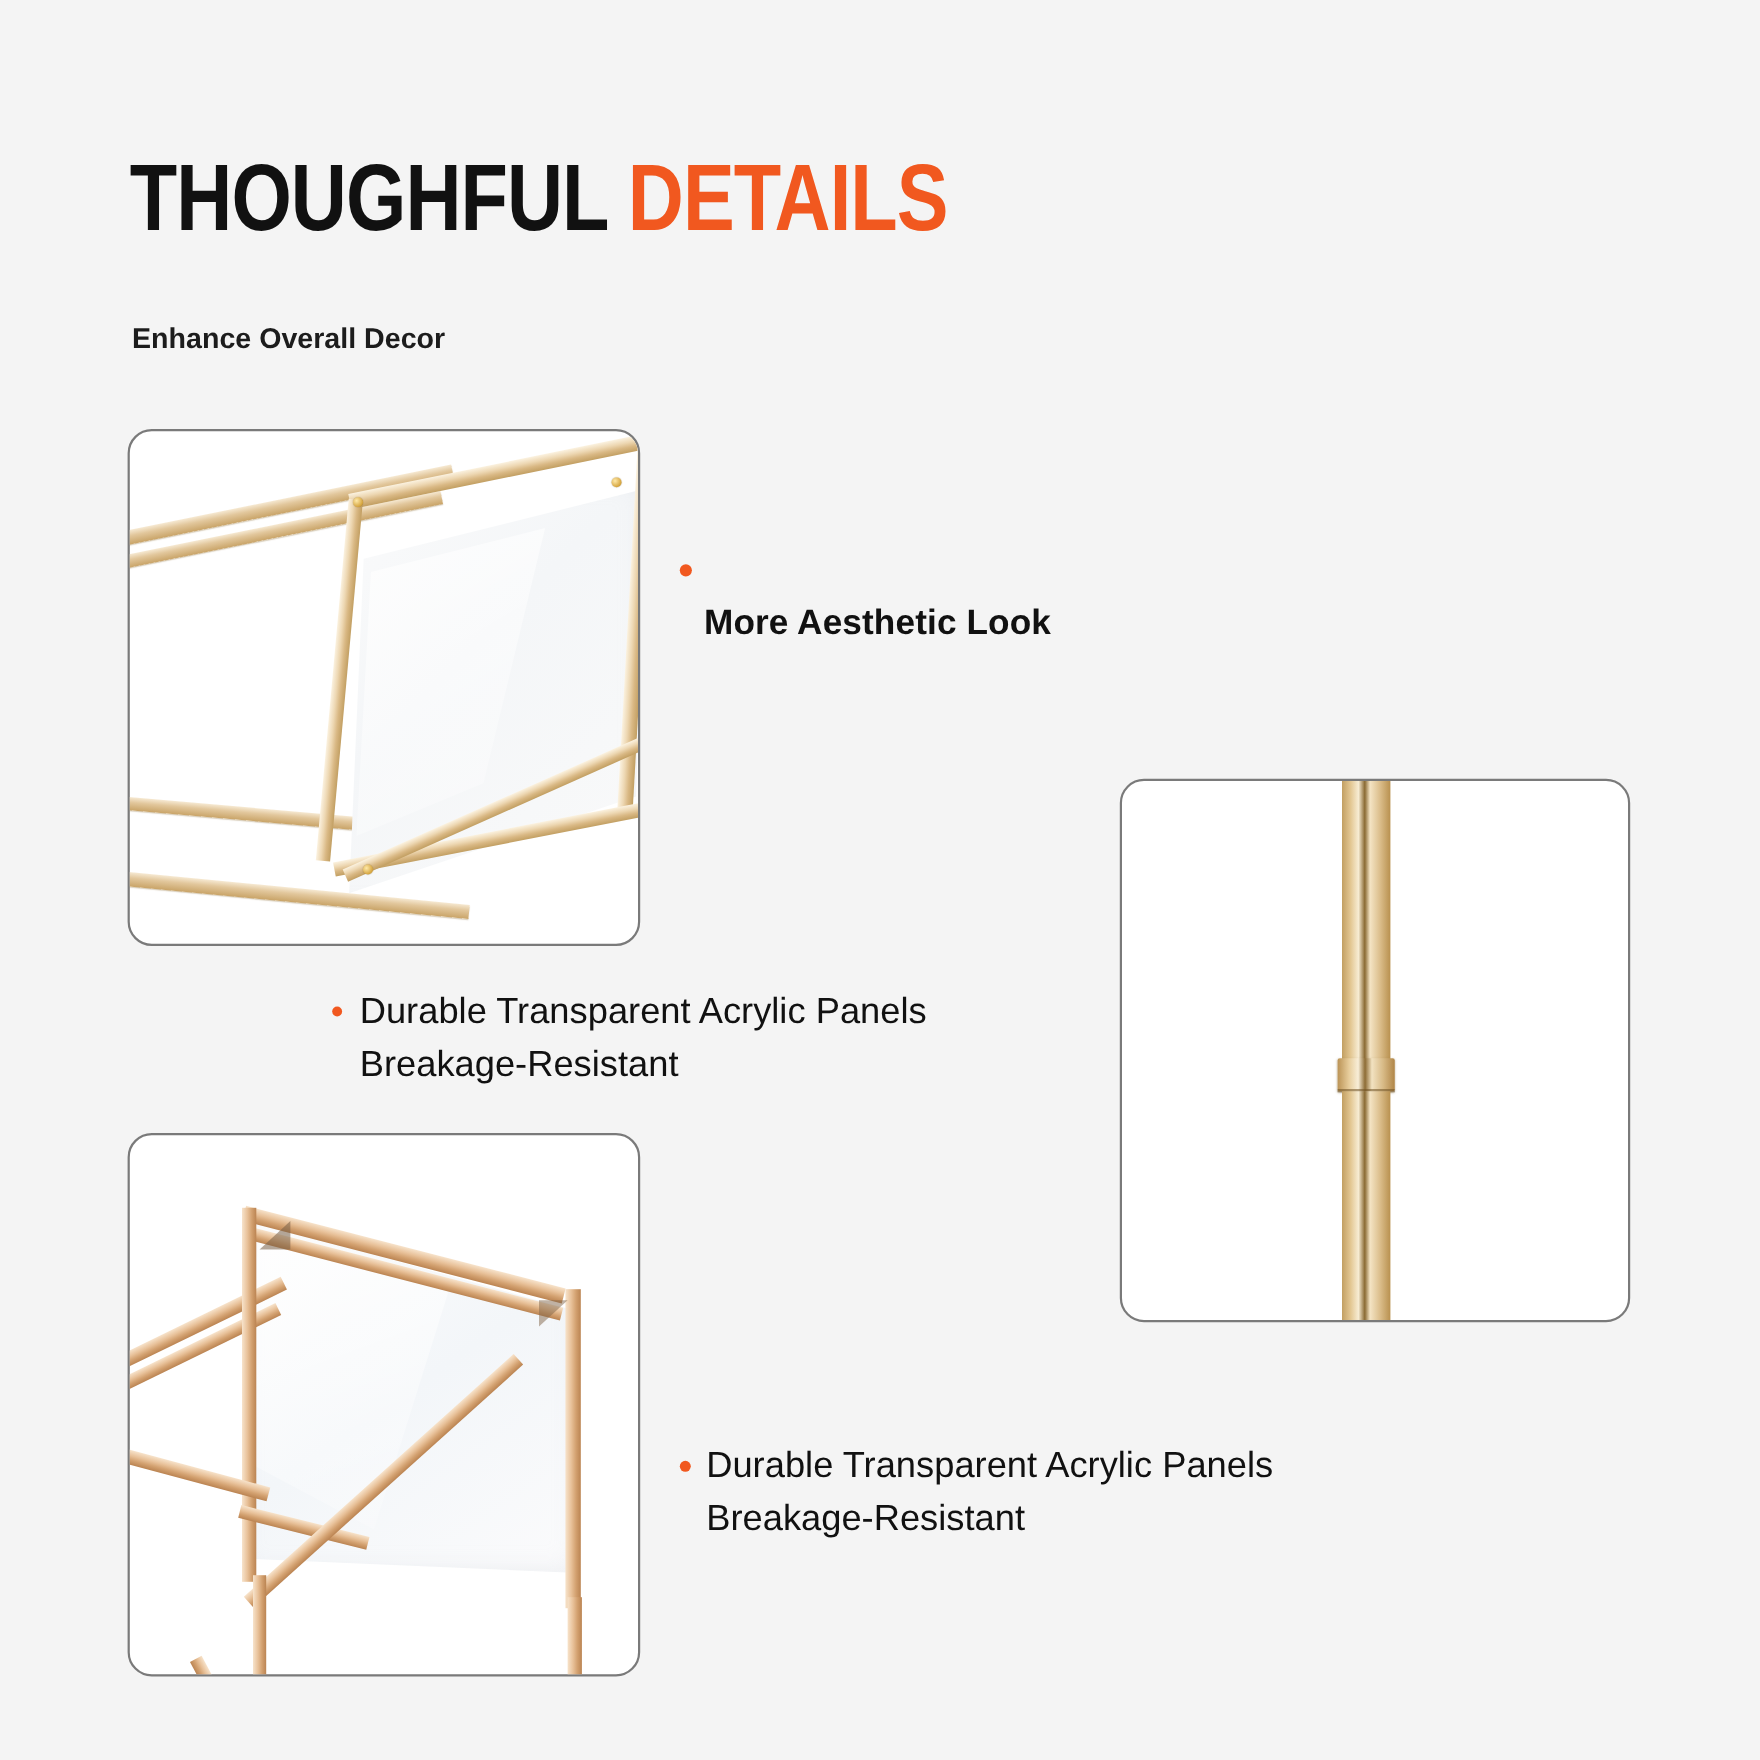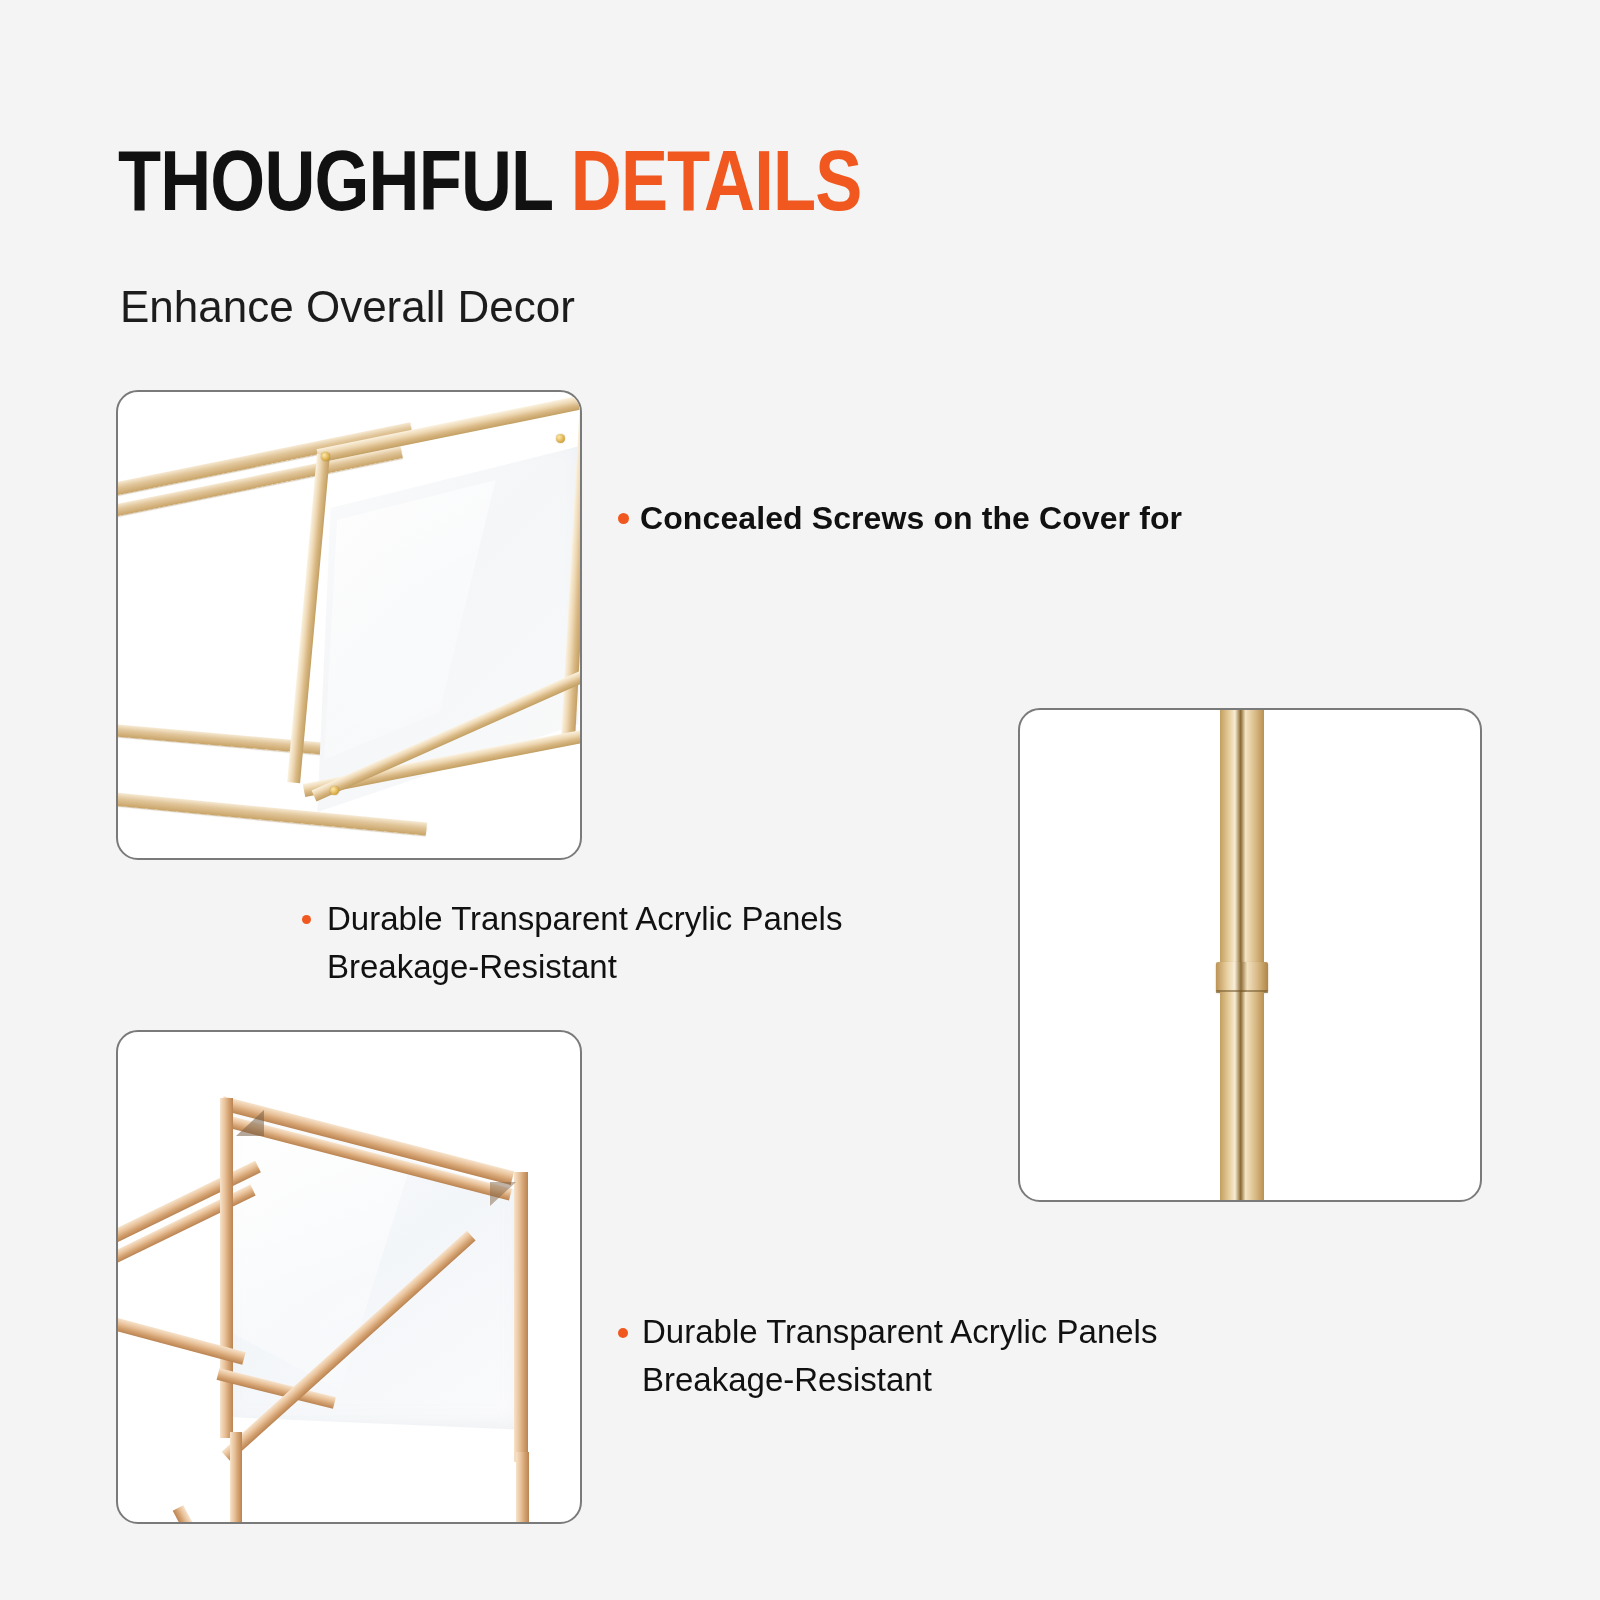--- a/index.html
+++ b/index.html
@@ -35,23 +35,23 @@
     transform-origin: left center;
     white-space: nowrap;
     color: #111111;
   }
   .heading .accent { color: #f1581f; }
 
   .subtitle {
     position: absolute;
     left: 120px;
     top: 286px;
-    font-size: 44px;
+    font-size: 26px;
     line-height: 42px;
-    font-weight: 400;
+    font-weight: 700;
     color: #1c1c1c;
     white-space: nowrap;
   }
 
   
   .card {
     position: absolute;
     background: #ffffff;
     border: 2px solid #7a7a7a;
     border-radius: 22px;
@@ -288,21 +288,22 @@
       <div class="screw" id="tl-screw-2"></div>
 
       <div class="screw" id="tl-screw-4"></div>
     </div>
   </div>
 
   <div class="bullet-block" id="bullet-1">
     <div class="bullet-row">
       <span class="dot"></span>
       <span class="bullet-text">
-        <span>Concealed Screws on the Cover for</span><br>
+        <br>
+        <span>More Aesthetic Look</span>
       </span>
     </div>
   </div>
 
   <div class="card" id="card-right">
     <div class="photo">
       <div id="r-tube-upper"></div>
       <div id="r-tube-collar"></div>
       <div id="r-tube-seam"></div>
       <div id="r-tube-lower"></div>

